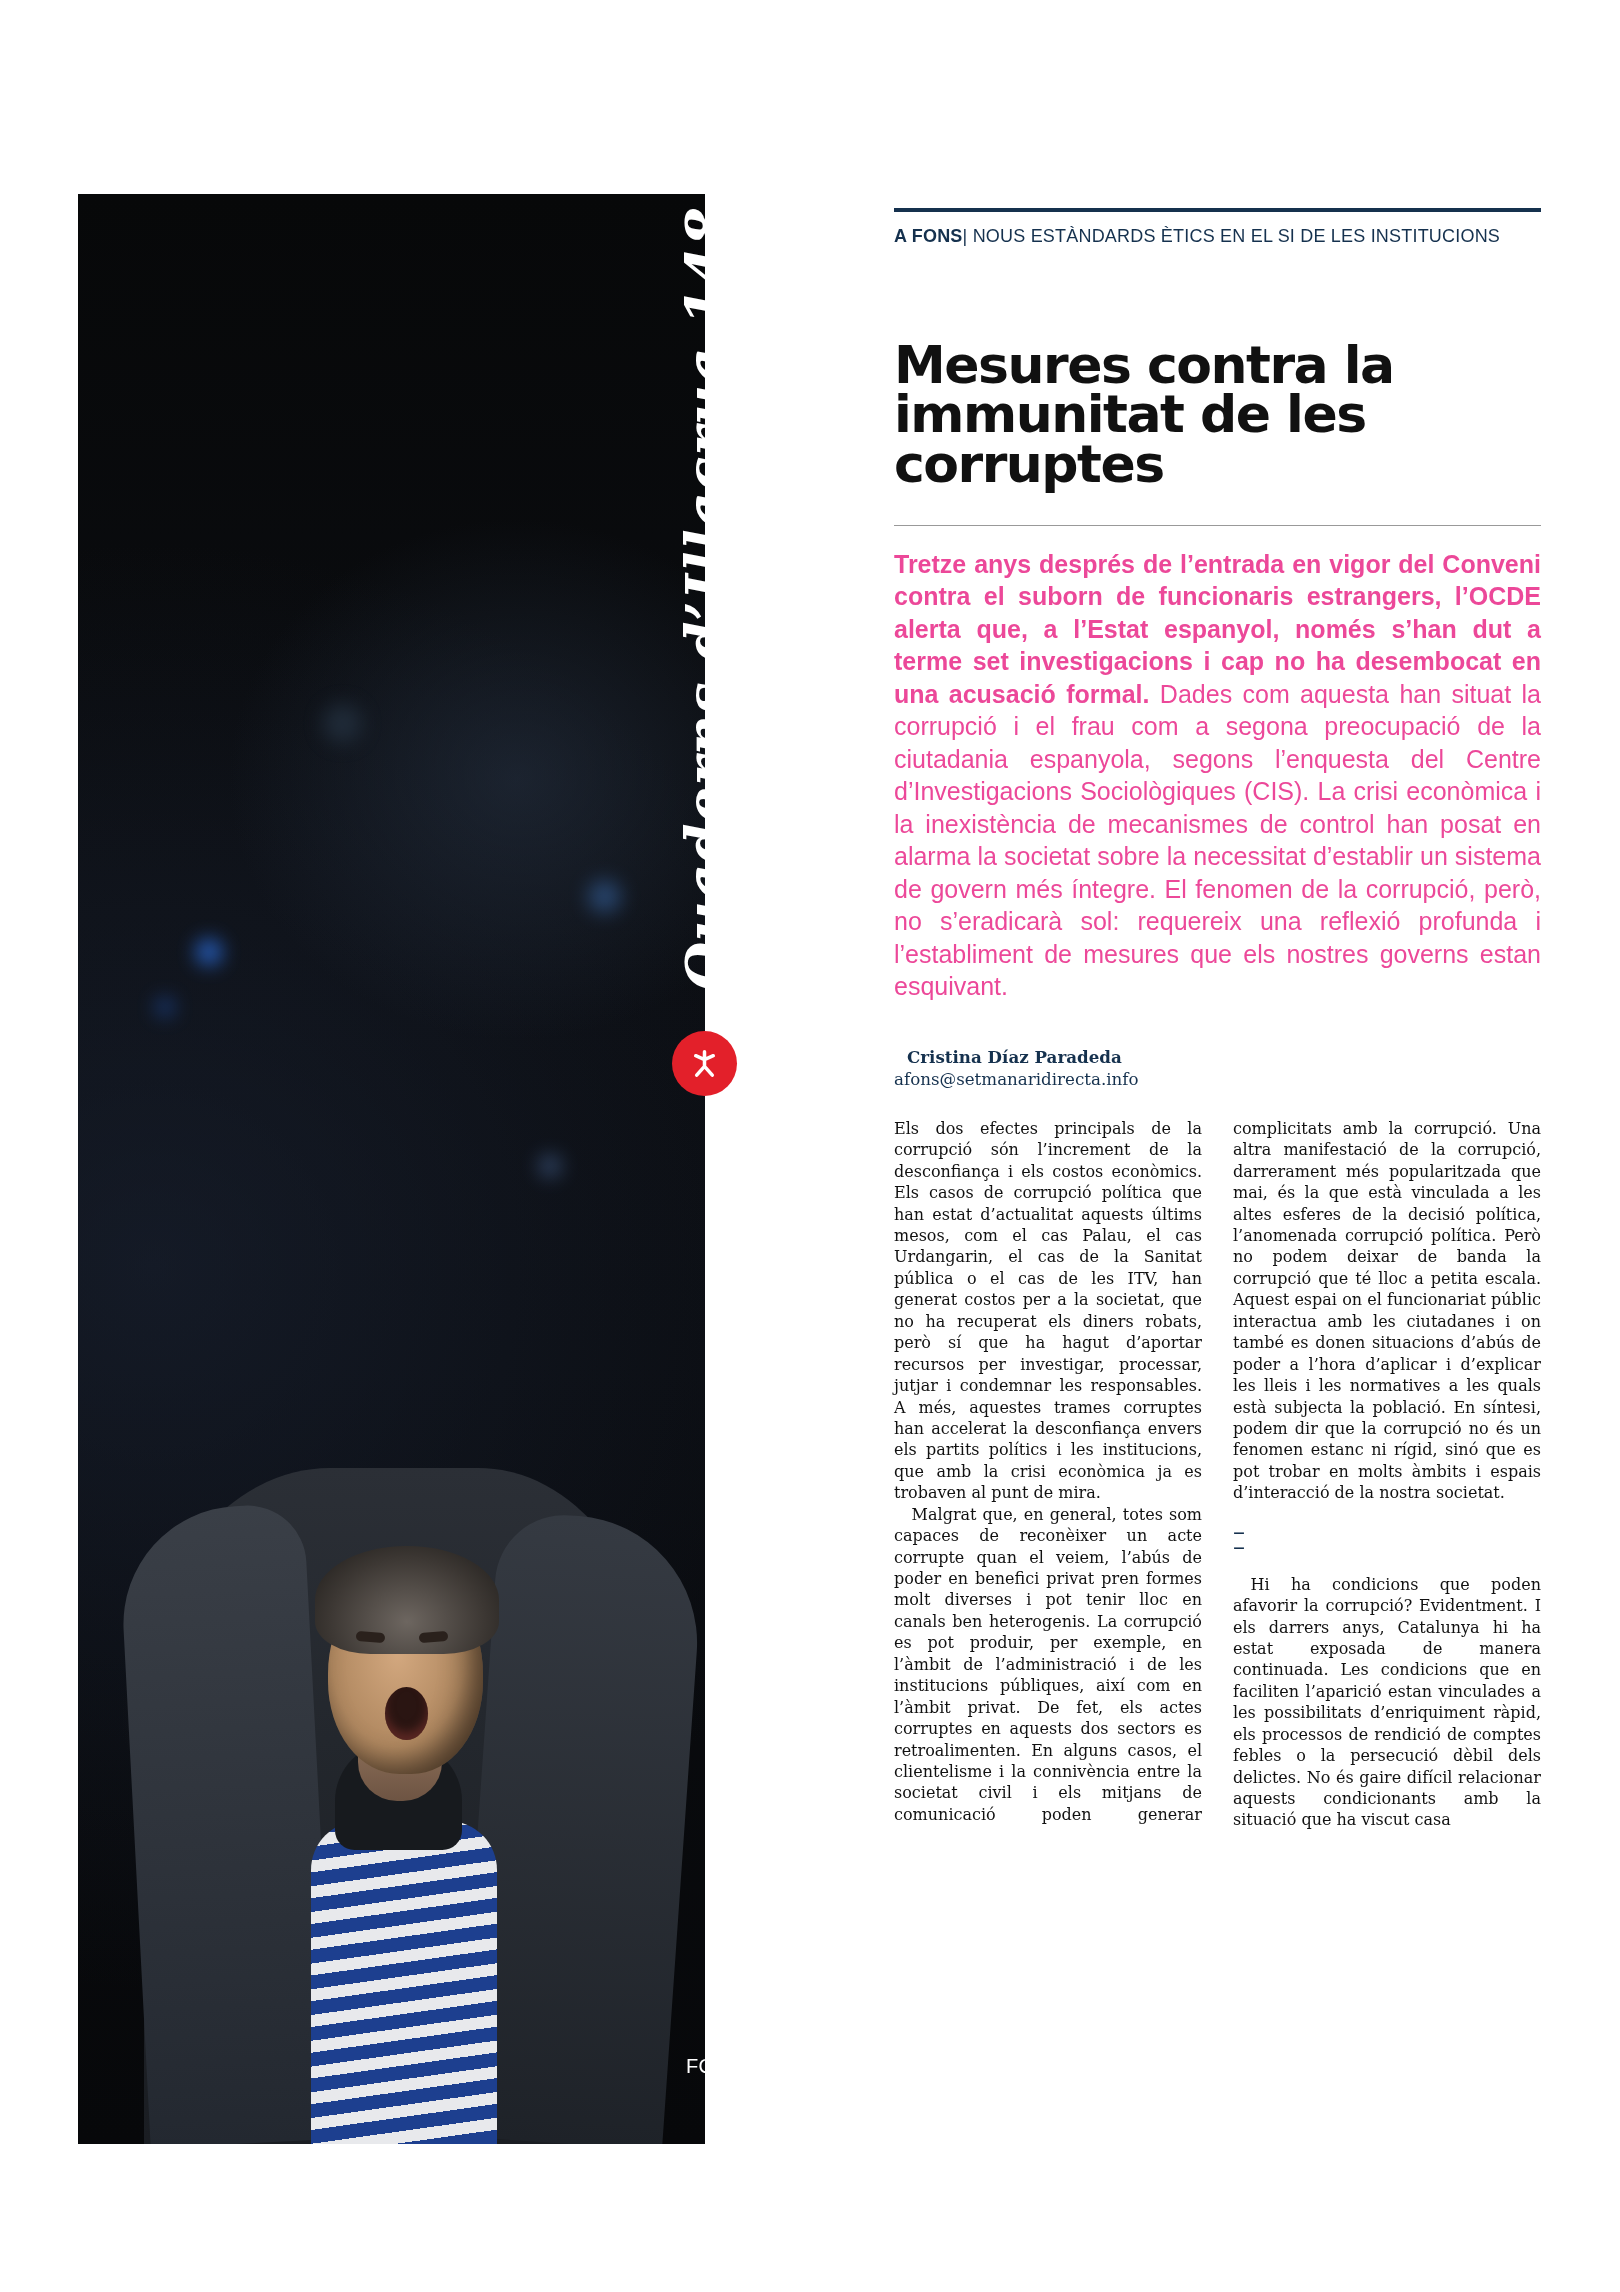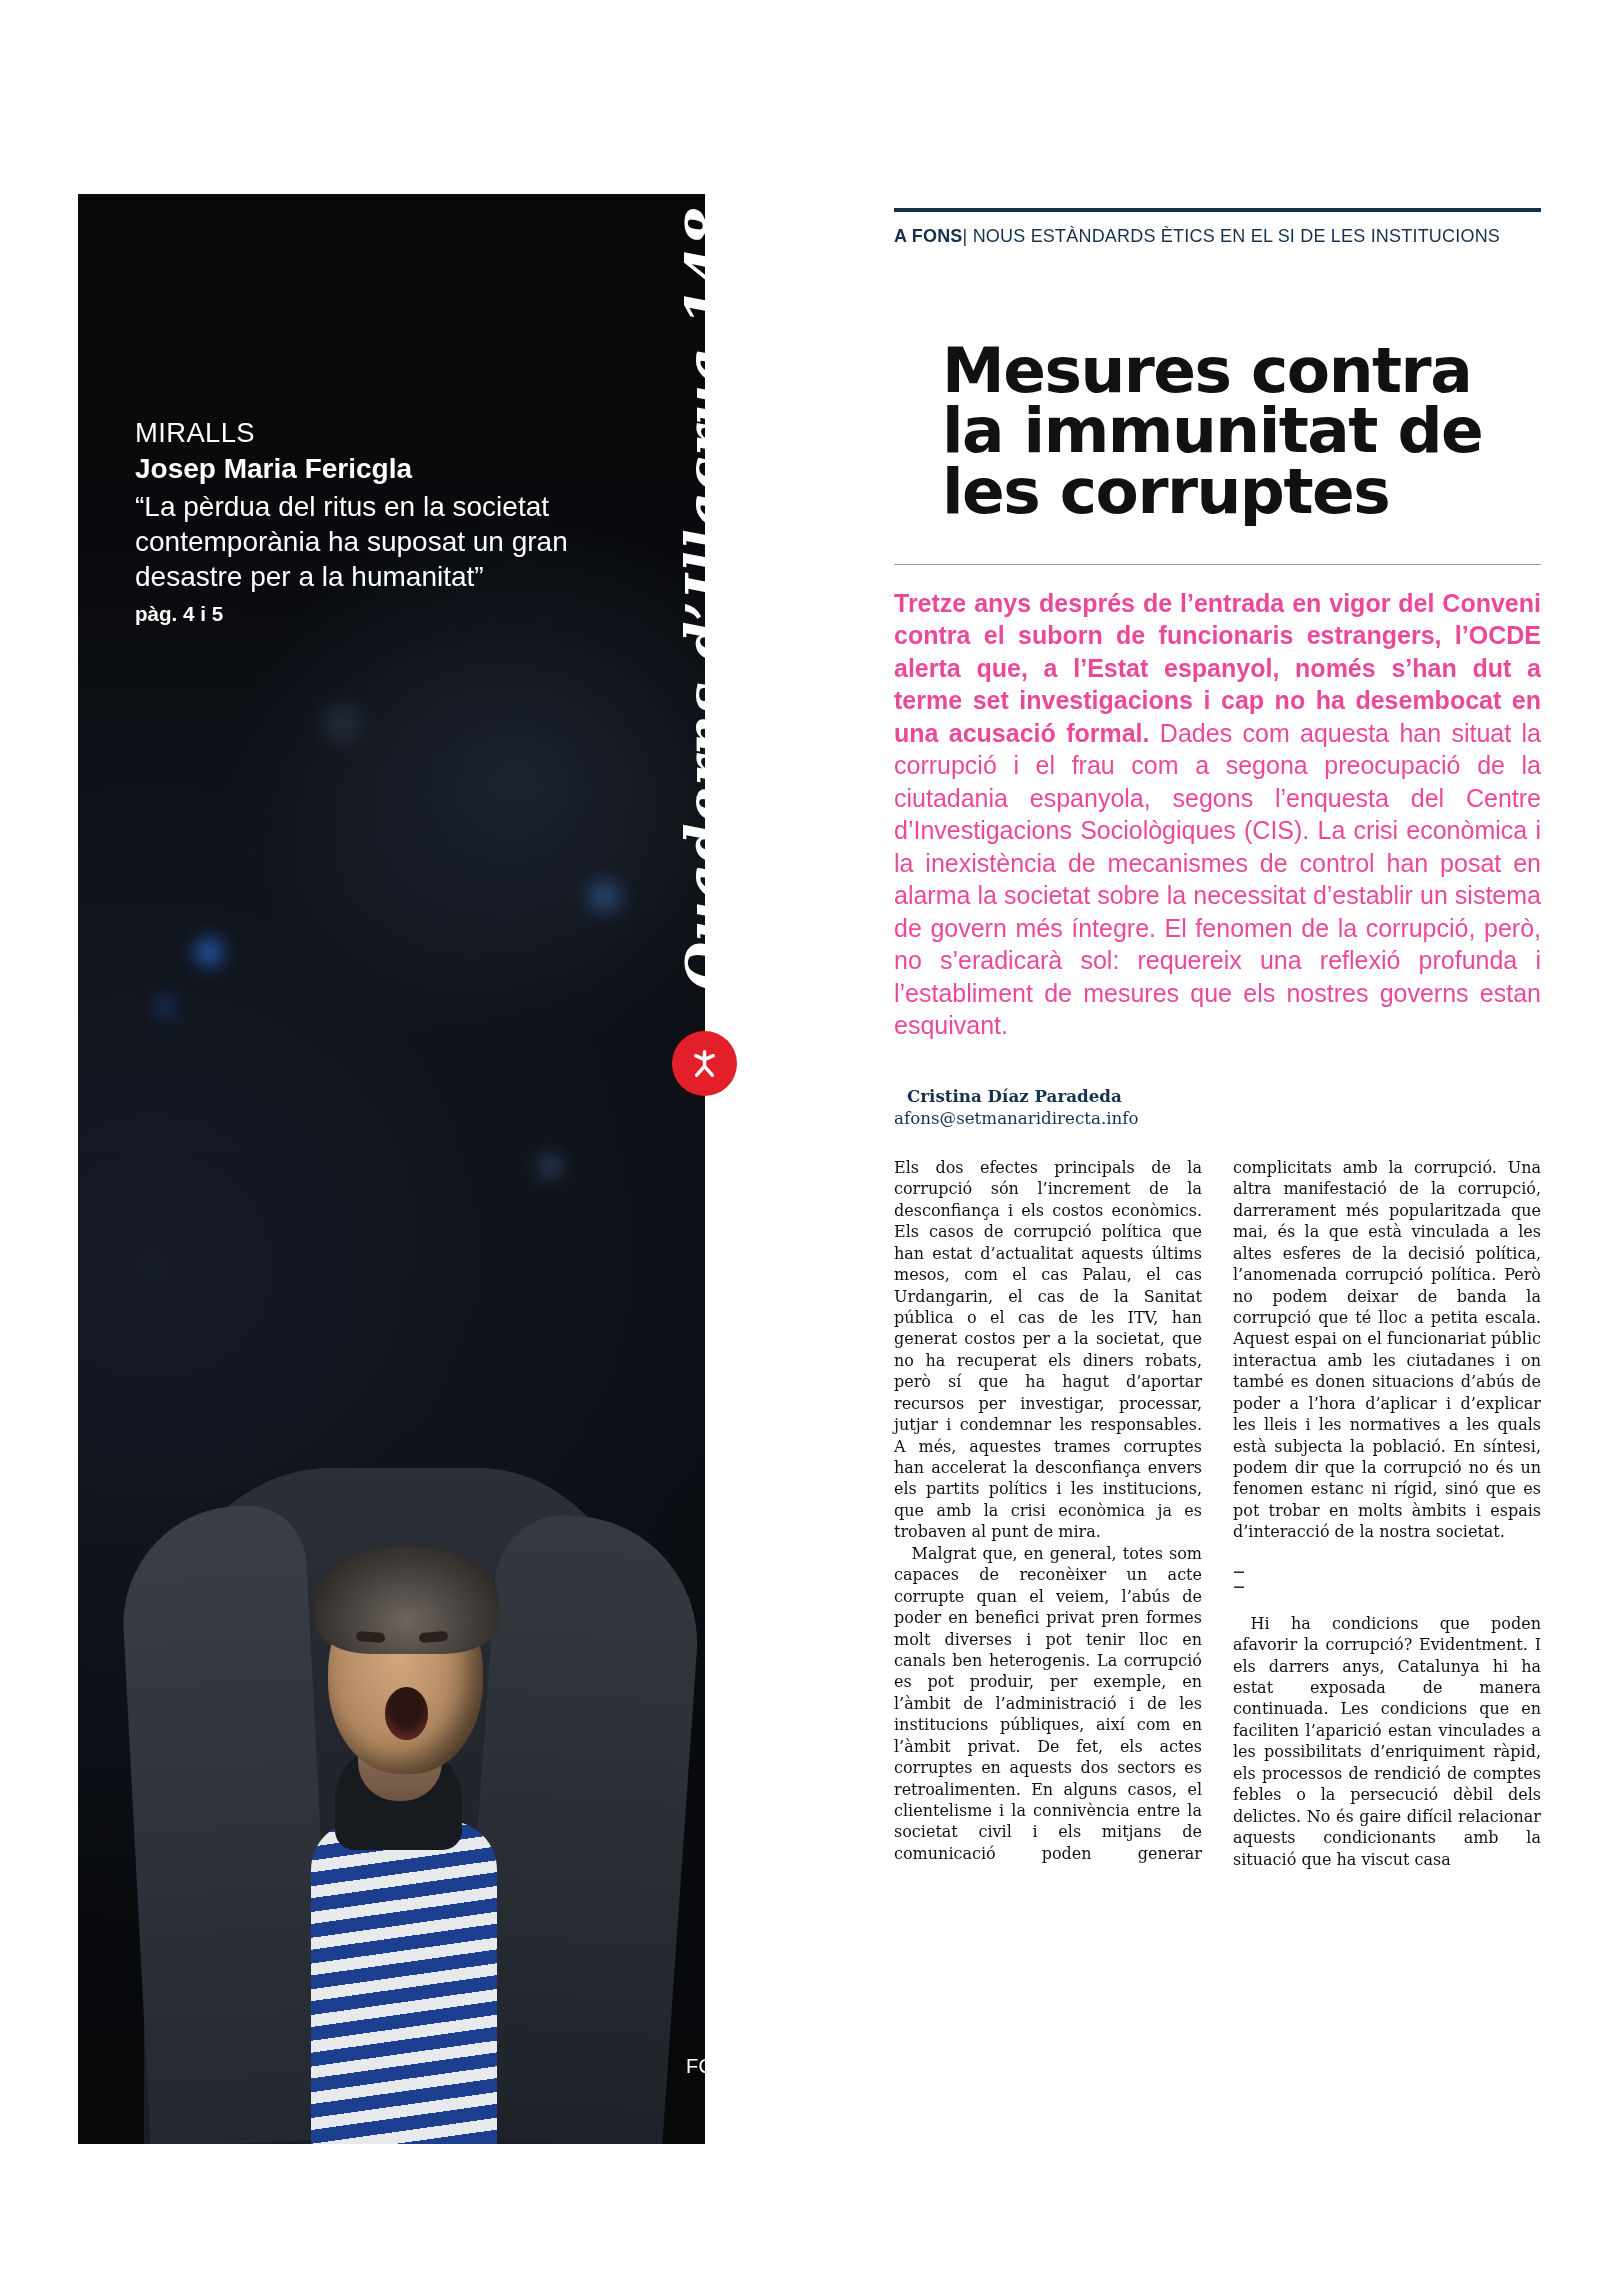--- a/index.html
+++ b/index.html
@@ -283,25 +283,24 @@
     color: #15314e;
     margin-bottom: 5.9px;
   }
   #section-line b { font-weight: 700; }
   #section-line .sep { color: #15314e; }
 
   #headline {
     margin-top: 94px;
     font-family: "DejaVu Sans", sans-serif;
     font-weight: 700;
-    font-size: 63px;
+    font-size: 52px;
     line-height: 0.96;
     letter-spacing: -1.5px;
     color: #111;
-    margin-left: 48px;
   }
   #headline-rule {
     height: 1px;
     background: #999;
     margin: 27.4px 0 21.6px 0;
   }
   #standfirst {
     font-family: "Liberation Sans", sans-serif;
     font-size: 25px;
     line-height: 1.30;
@@ -383,26 +382,20 @@
   <span>Quaderns d’Illacrua 148</span>
 </div>
 
 <div id="logo-circle">
   <svg width="37" height="37" viewBox="0 0 38 38" aria-hidden="true">
     <path d="M19 7 L19 15 M19 15 L10 11 M19 15 L28 11 M19 15 L19 22 M19 22 L11 31 M19 22 L27 31" stroke="#ffffff" stroke-width="3.6" fill="none" stroke-linecap="round"></path>
   </svg>
 </div>
 
 <div id="cover-lines">
-  <div>
-    <div class="cover-kicker">MIRALLS</div>
-    <div class="cover-name">Josep Maria Fericgla</div>
-    <div class="cover-quote">“La pèrdua del ritus en la societat contemporània ha suposat un gran desastre per a la humanitat”</div>
-    <div class="cover-page">pàg. 4 i 5</div>
-  </div>
 </div>
 
 <div id="issue-info">
   <div class="vert" id="issue-num">DIRECTA 315</div>
   <div class="vert" id="issue-date">2 de maig de 2013</div>
 </div>
 
 <div id="photo-credit">
   <div class="lbl">FOTOGRAFIA:</div>
   <div class="nm">Robert Bonet</div>

